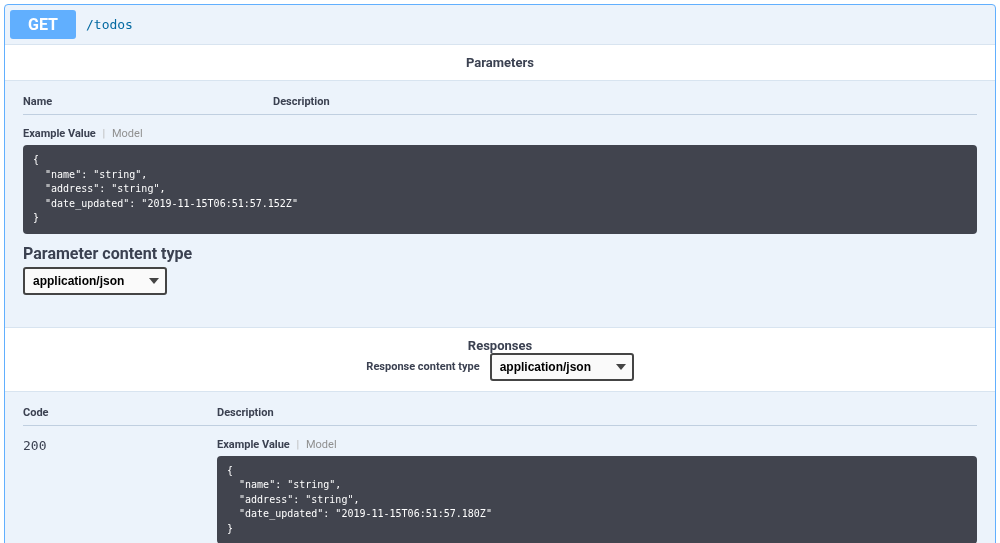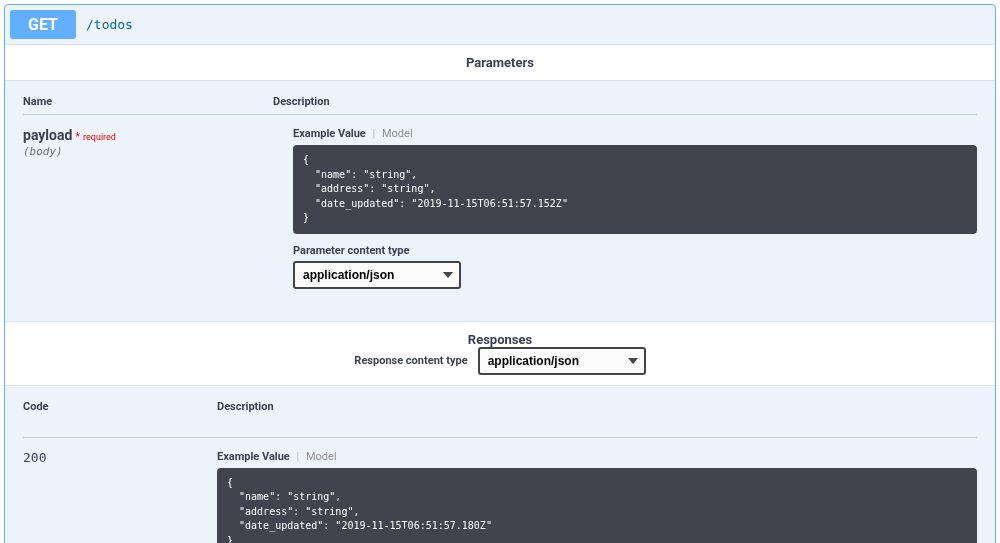--- a/index.html
+++ b/index.html
@@ -102,28 +102,28 @@
     background: #41444e;
     color: #fff;
     border-radius: 4px;
     padding: 8px 10px;
     font-family: ui-monospace, SFMono-Regular, Menlo, monospace;
     font-size: 10px;
     line-height: 1.45;
     white-space: pre;
   }
   .content-type-label {
-    font-size: 11px;
+    font-size: 16px;
     font-weight: 700;
     margin-top: 10px;
     margin-bottom: 4px;
   }
   .select-wrap {
     position: relative;
-    width: 168px;
+    width: 144px;
   }
   .select-ct {
     width: 100%;
     border: 2px solid #444;
     border-radius: 3px;
     background: #fafafa;
     padding: 5px 24px 5px 8px;
     font-weight: 700;
     font-size: 12px;
     appearance: none;
@@ -142,21 +142,21 @@
     font-weight: 700;
     margin-right: 10px;
   }
   .right-group { display: flex; align-items: center; }
   .resp-body {
     padding: 14px 18px 18px;
   }
   .resp-headers {
     display: flex;
     border-bottom: 1px solid #c0cfe0;
-    padding-bottom: 24px;
+    padding-bottom: 6px;
     font-size: 11px;
     font-weight: 700;
   }
   .code-col { width: 194px; }
   .desc-col { flex: 1; }
   .resp-row {
     display: flex;
     padding-top: 12px;
   }
   .resp-code {
@@ -189,28 +189,20 @@
   <div class="section-bar">
     <span class="section-title">Parameters</span>
   </div>
 
   <div class="params-body">
     <div class="col-headers">
       <div class="col-name">Name</div>
       <div class="col-desc">Description</div>
     </div>
     <div class="param-row">
-      <div class="param-name-cell">
-        <div>
-          <span class="param-name">payload</span>
-          <span class="req-star">*</span>
-          <span class="req-text">required</span>
-        </div>
-        <div class="param-in">(body)</div>
-      </div>
       <div class="param-desc-cell">
         <div class="ex-tabs">
           <span class="ex-tab-active">Example Value</span>
           <span class="ex-sep">|</span>
           <span class="ex-tab-inactive">Model</span>
         </div>
         <div class="code-block">{
   "name": "string",
   "address": "string",
   "date_updated": "2019-11-15T06:51:57.152Z"

